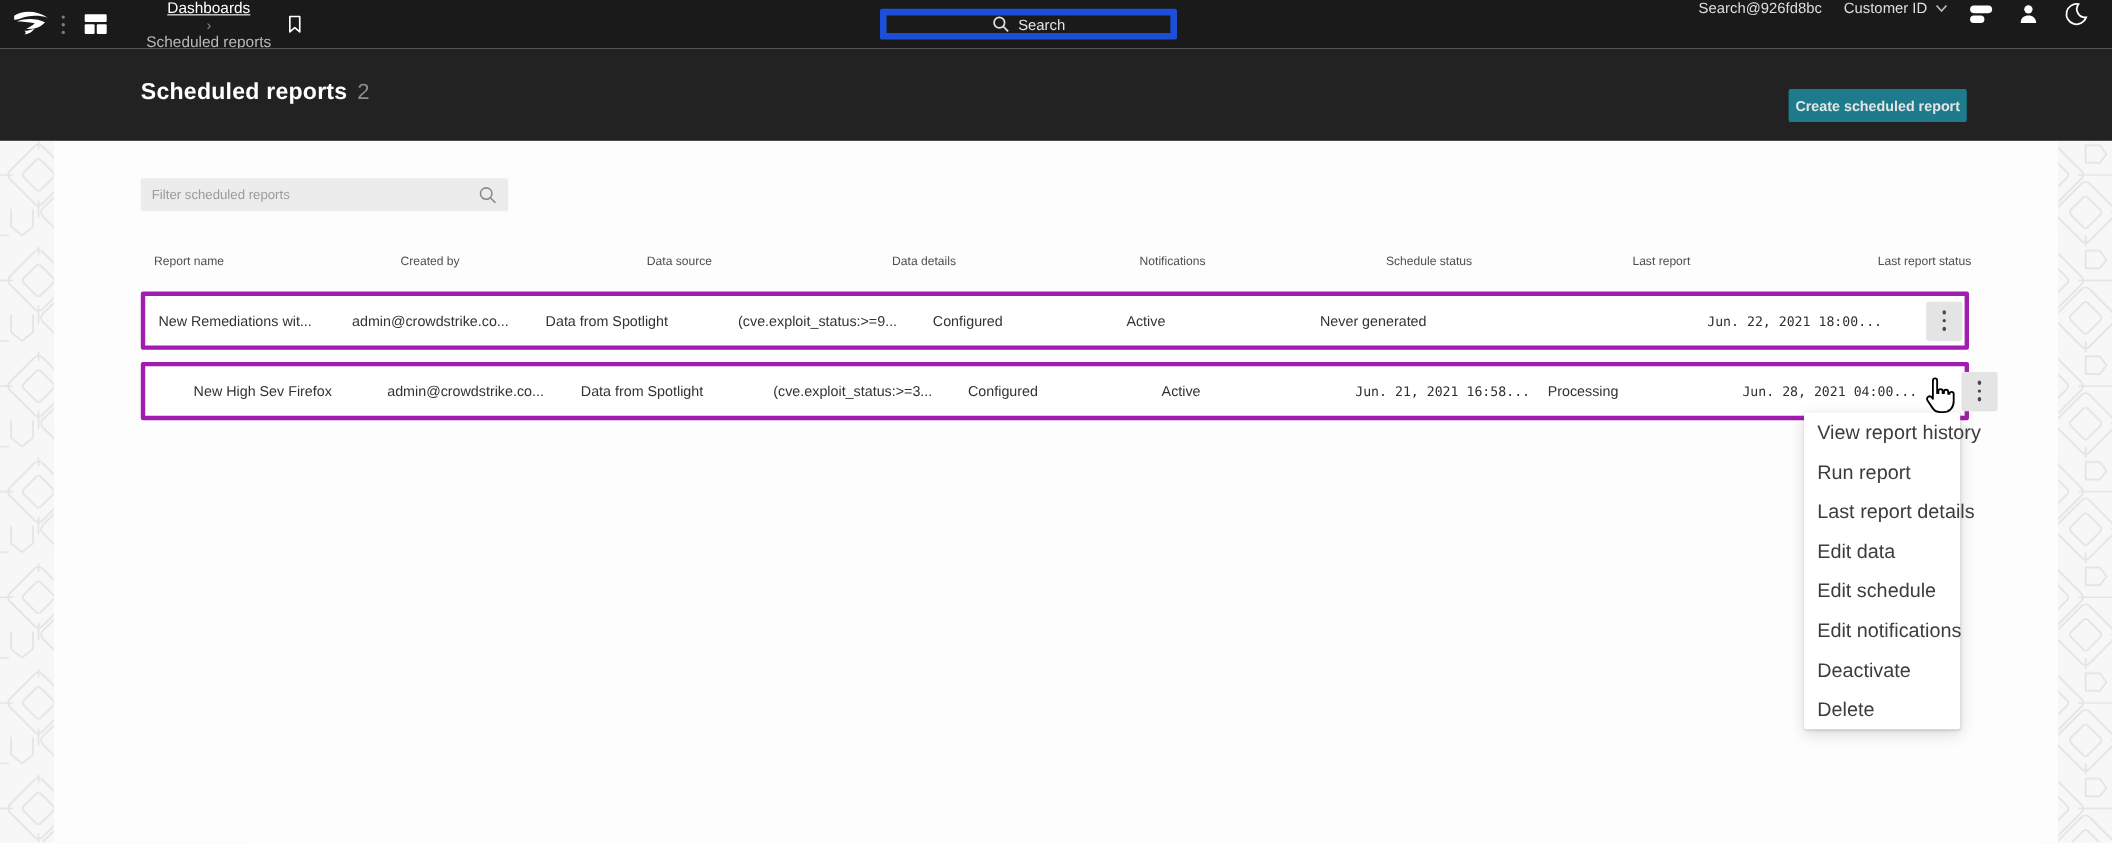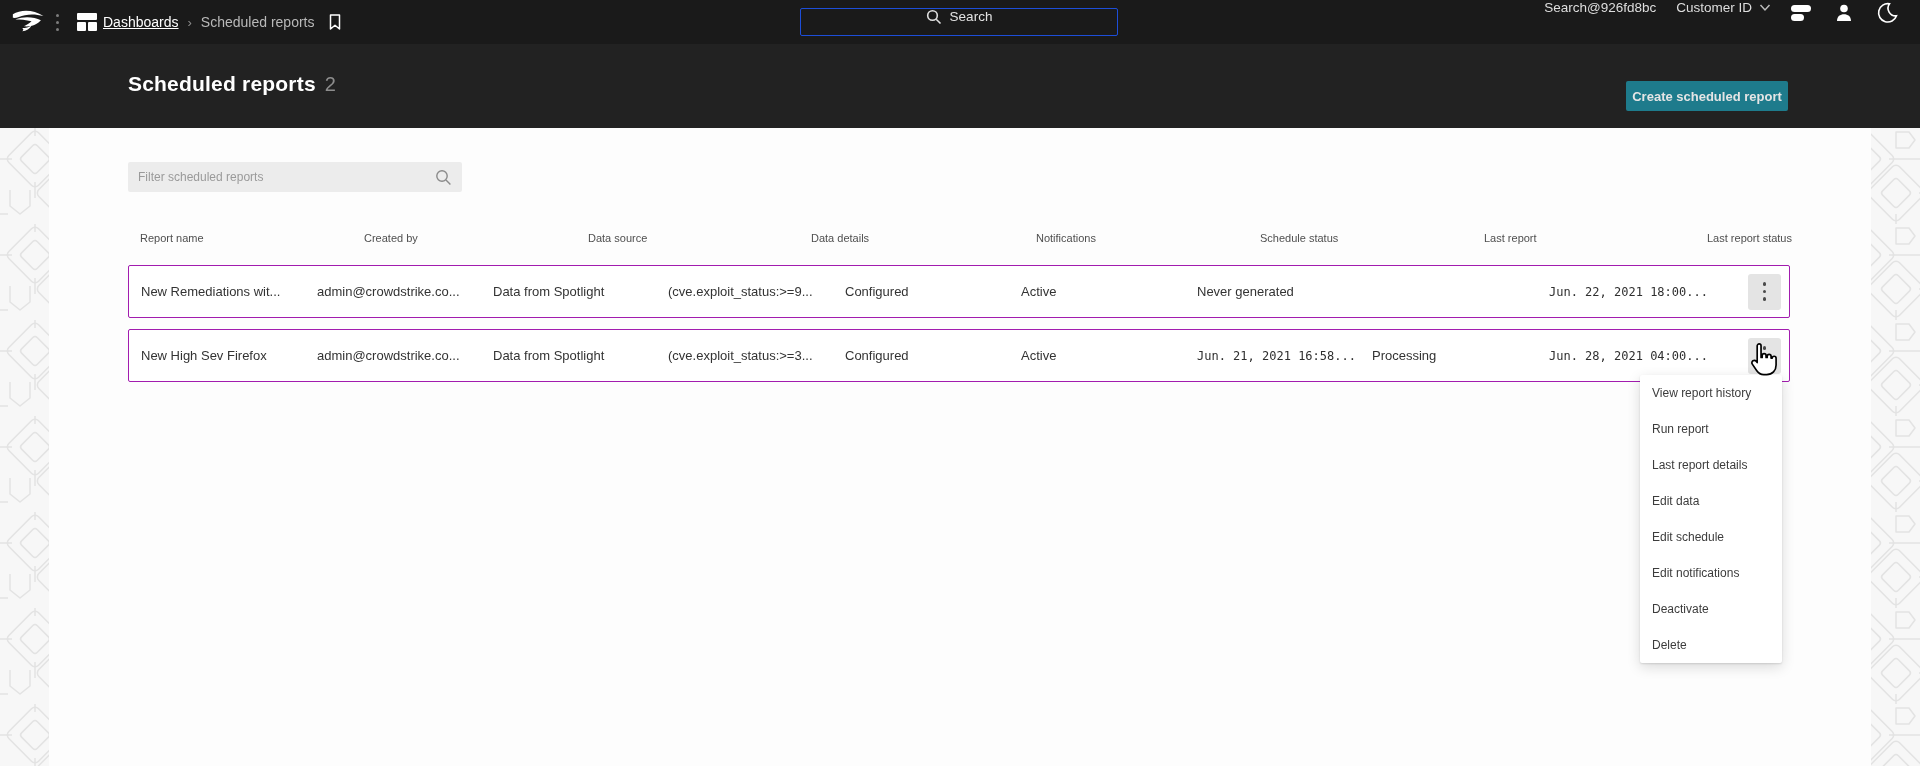--- a/index.html
+++ b/index.html
@@ -8,27 +8,27 @@
        font-family:"Liberation Sans",sans-serif;background:#fdfdfd;}
 
   
   .topbar{position:absolute;left:0;top:0;width:1920px;height:44px;background:#1a1a1a;
           display:flex;align-items:center;}
   .titleband{position:absolute;left:0;top:44px;width:1920px;height:84px;background:#222222;}
   .logo{margin-left:12px;width:34px;height:28px;}
   .vdots{display:flex;flex-direction:column;gap:4px;margin-left:10px;}
   .vdots span{width:3px;height:3px;border-radius:50%;background:#7d7d7d;}
   .gridicon{margin-left:16px;width:24px;height:24px;}
-  .crumbs{margin-left:4px;display:flex;align-items:center;font-size:14px;}
+  .crumbs{margin-left:34px;display:flex;align-items:center;font-size:14px;flex-direction:column;}
   .crumb-root{color:#ffffff;text-decoration:underline;cursor:pointer;}
   .crumb-sep{color:#8a8a8a;margin:0 9px;font-size:13px;}
   .crumb-cur{color:#b9b9b9;}
   .bookmark{margin-left:12px;width:18px;height:18px;}
-  .topsearch{position:absolute;left:800px;top:8px;width:318px;height:28px;
-             border:1px solid #1d4ed8;border-radius:2px;display:flex;align-items:flex-start;
+  .topsearch{position:absolute;left:800px;top:8px;width:270px;height:28px;
+             border:6px solid #1d4ed8;border-radius:2px;display:flex;align-items:center;
              justify-content:center;gap:8px;color:#e3e3e3;font-size:13.5px;cursor:pointer;}
   .rightcluster{position:absolute;right:20px;top:0;height:44px;display:flex;align-items:flex-start;}
   .acct-id{color:#dedede;font-size:13.5px;}
   .customer{display:flex;align-items:center;color:#dedede;font-size:13.5px;margin-left:20px;cursor:pointer;}
   .customer svg{margin-left:7px;}
   .hicon{margin-left:17px;width:26px;height:26px;display:flex;align-items:center;justify-content:center;cursor:pointer;}
 
   
   .pagetitle{position:absolute;left:128px;top:72px;display:flex;align-items:baseline;}
   .pagetitle .t{color:#ffffff;font-size:21px;font-weight:bold;letter-spacing:.2px;}
@@ -48,32 +48,32 @@
   .filter input{flex:1;border:none;background:transparent;outline:none;padding:0 10px;
                 font-size:12px;color:#333;font-family:"Liberation Sans",sans-serif;}
   .filter input::placeholder{color:#9a9a9a;}
   .filter .mag{margin-right:10px;}
 
   
   .tgrid{display:grid;grid-template-columns:176px 176px 175px 177px 176px 176px 175px 177px 211px 43px;}
   .thead{position:absolute;left:128px;top:232px;width:1662px;gap:48px;}
   .thead .hcell{padding-left:12px;font-size:11px;color:#4f4f4f;white-space:nowrap;}
   .rowcard{position:absolute;left:128px;width:1662px;height:53px;background:#ffffff;
-           border:1px solid #a21caf;border-radius:2px;align-items:center;}
-  .row1{top:265px;} .row2{top:329px;}
+           border:4px solid #a21caf;border-radius:2px;align-items:center;}
+  .row1{top:265px;} .row2{top:329px;padding-left:32px;}
   .cell{padding-left:12px;font-size:13px;color:#333333;white-space:nowrap;overflow:hidden;}
   .mono{font-family:"DejaVu Sans Mono",monospace;font-size:12px;color:#2f2f2f;}
   .kebab{width:33px;height:36px;background:#e4e4e4;border:none;border-radius:3px;cursor:pointer;
          display:flex;flex-direction:column;align-items:center;justify-content:center;gap:4px;}
   .kebab span{width:3.5px;height:3.5px;border-radius:50%;background:#4a4a4a;}
 
   
   .menu{position:absolute;left:1640px;top:375px;width:142px;background:#ffffff;border-radius:2px;
         box-shadow:0 1px 2px rgba(0,0,0,.12),0 4px 14px rgba(0,0,0,.14);padding:0;z-index:5;}
-  .mi{height:36px;line-height:36px;padding-left:12px;font-size:12px;color:#3c3c3c;cursor:pointer;
+  .mi{height:36px;line-height:36px;padding-left:12px;font-size:18px;color:#3c3c3c;cursor:pointer;
       white-space:nowrap;}
 
   .cursor{position:absolute;left:1748px;top:342px;width:32px;height:36px;z-index:9;pointer-events:none;}
 </style>
 </head>
 <body>
 
 <div id="app">
 
   <div class="strip left">

